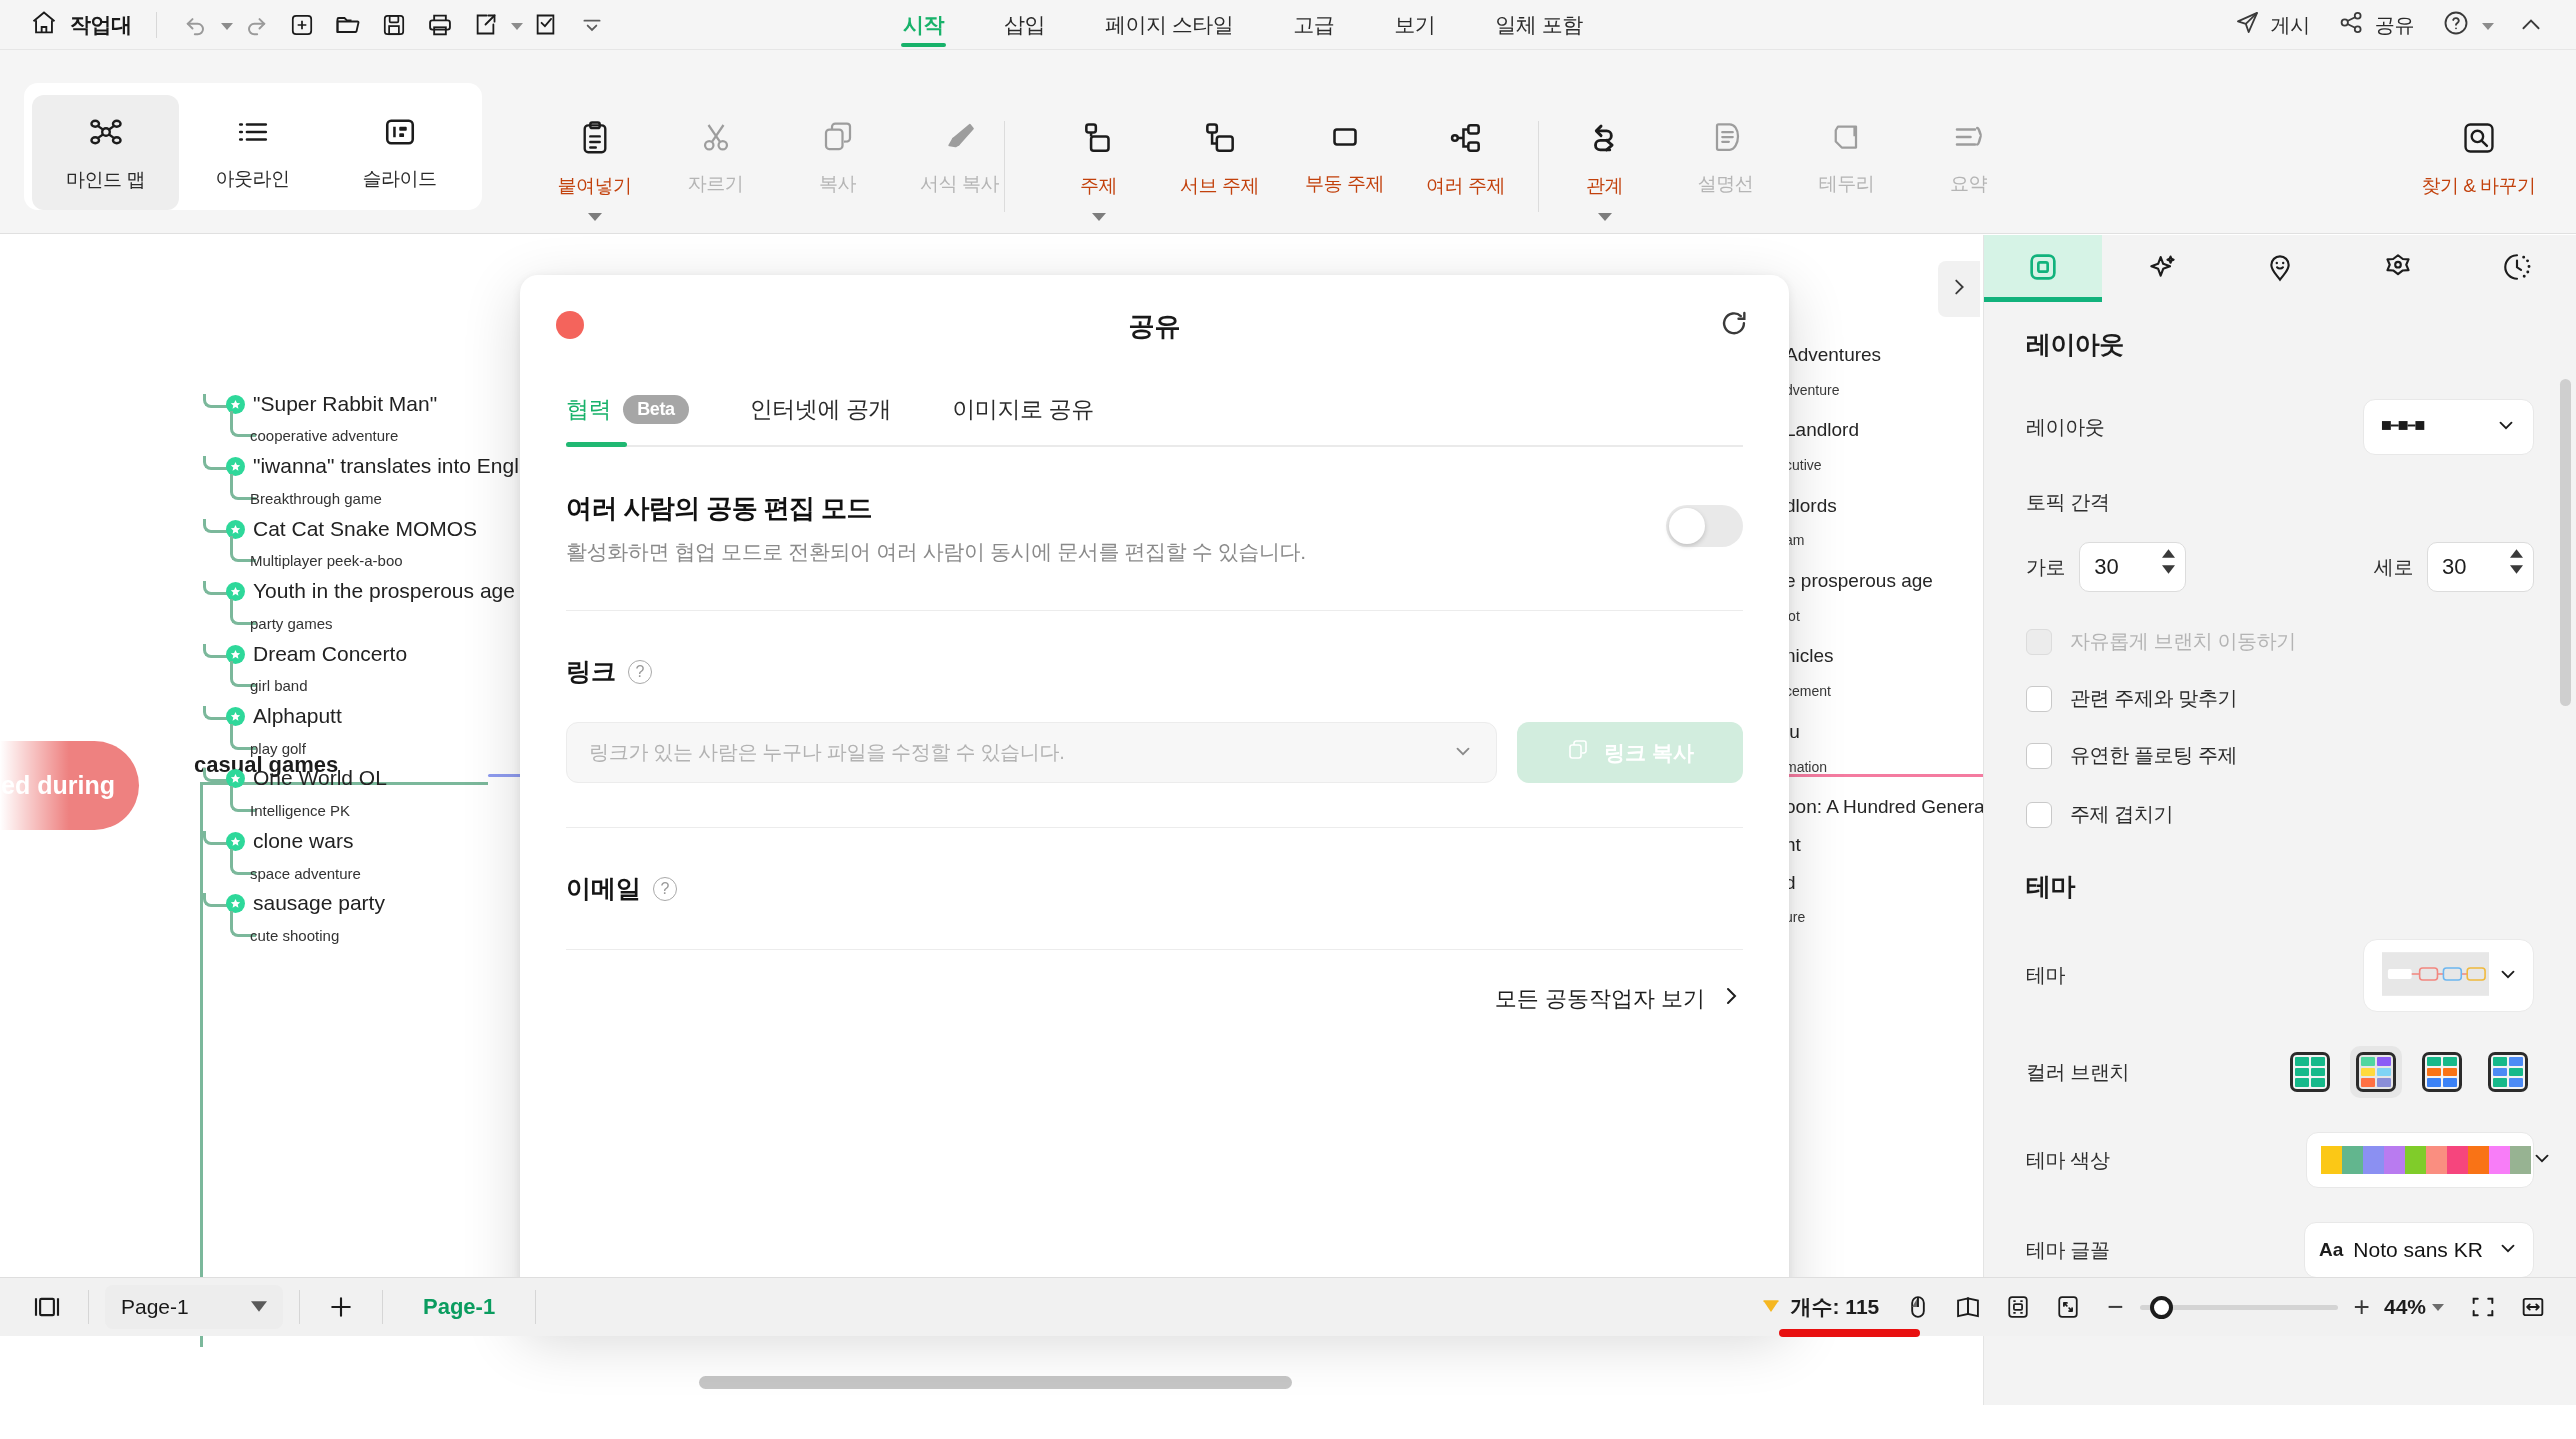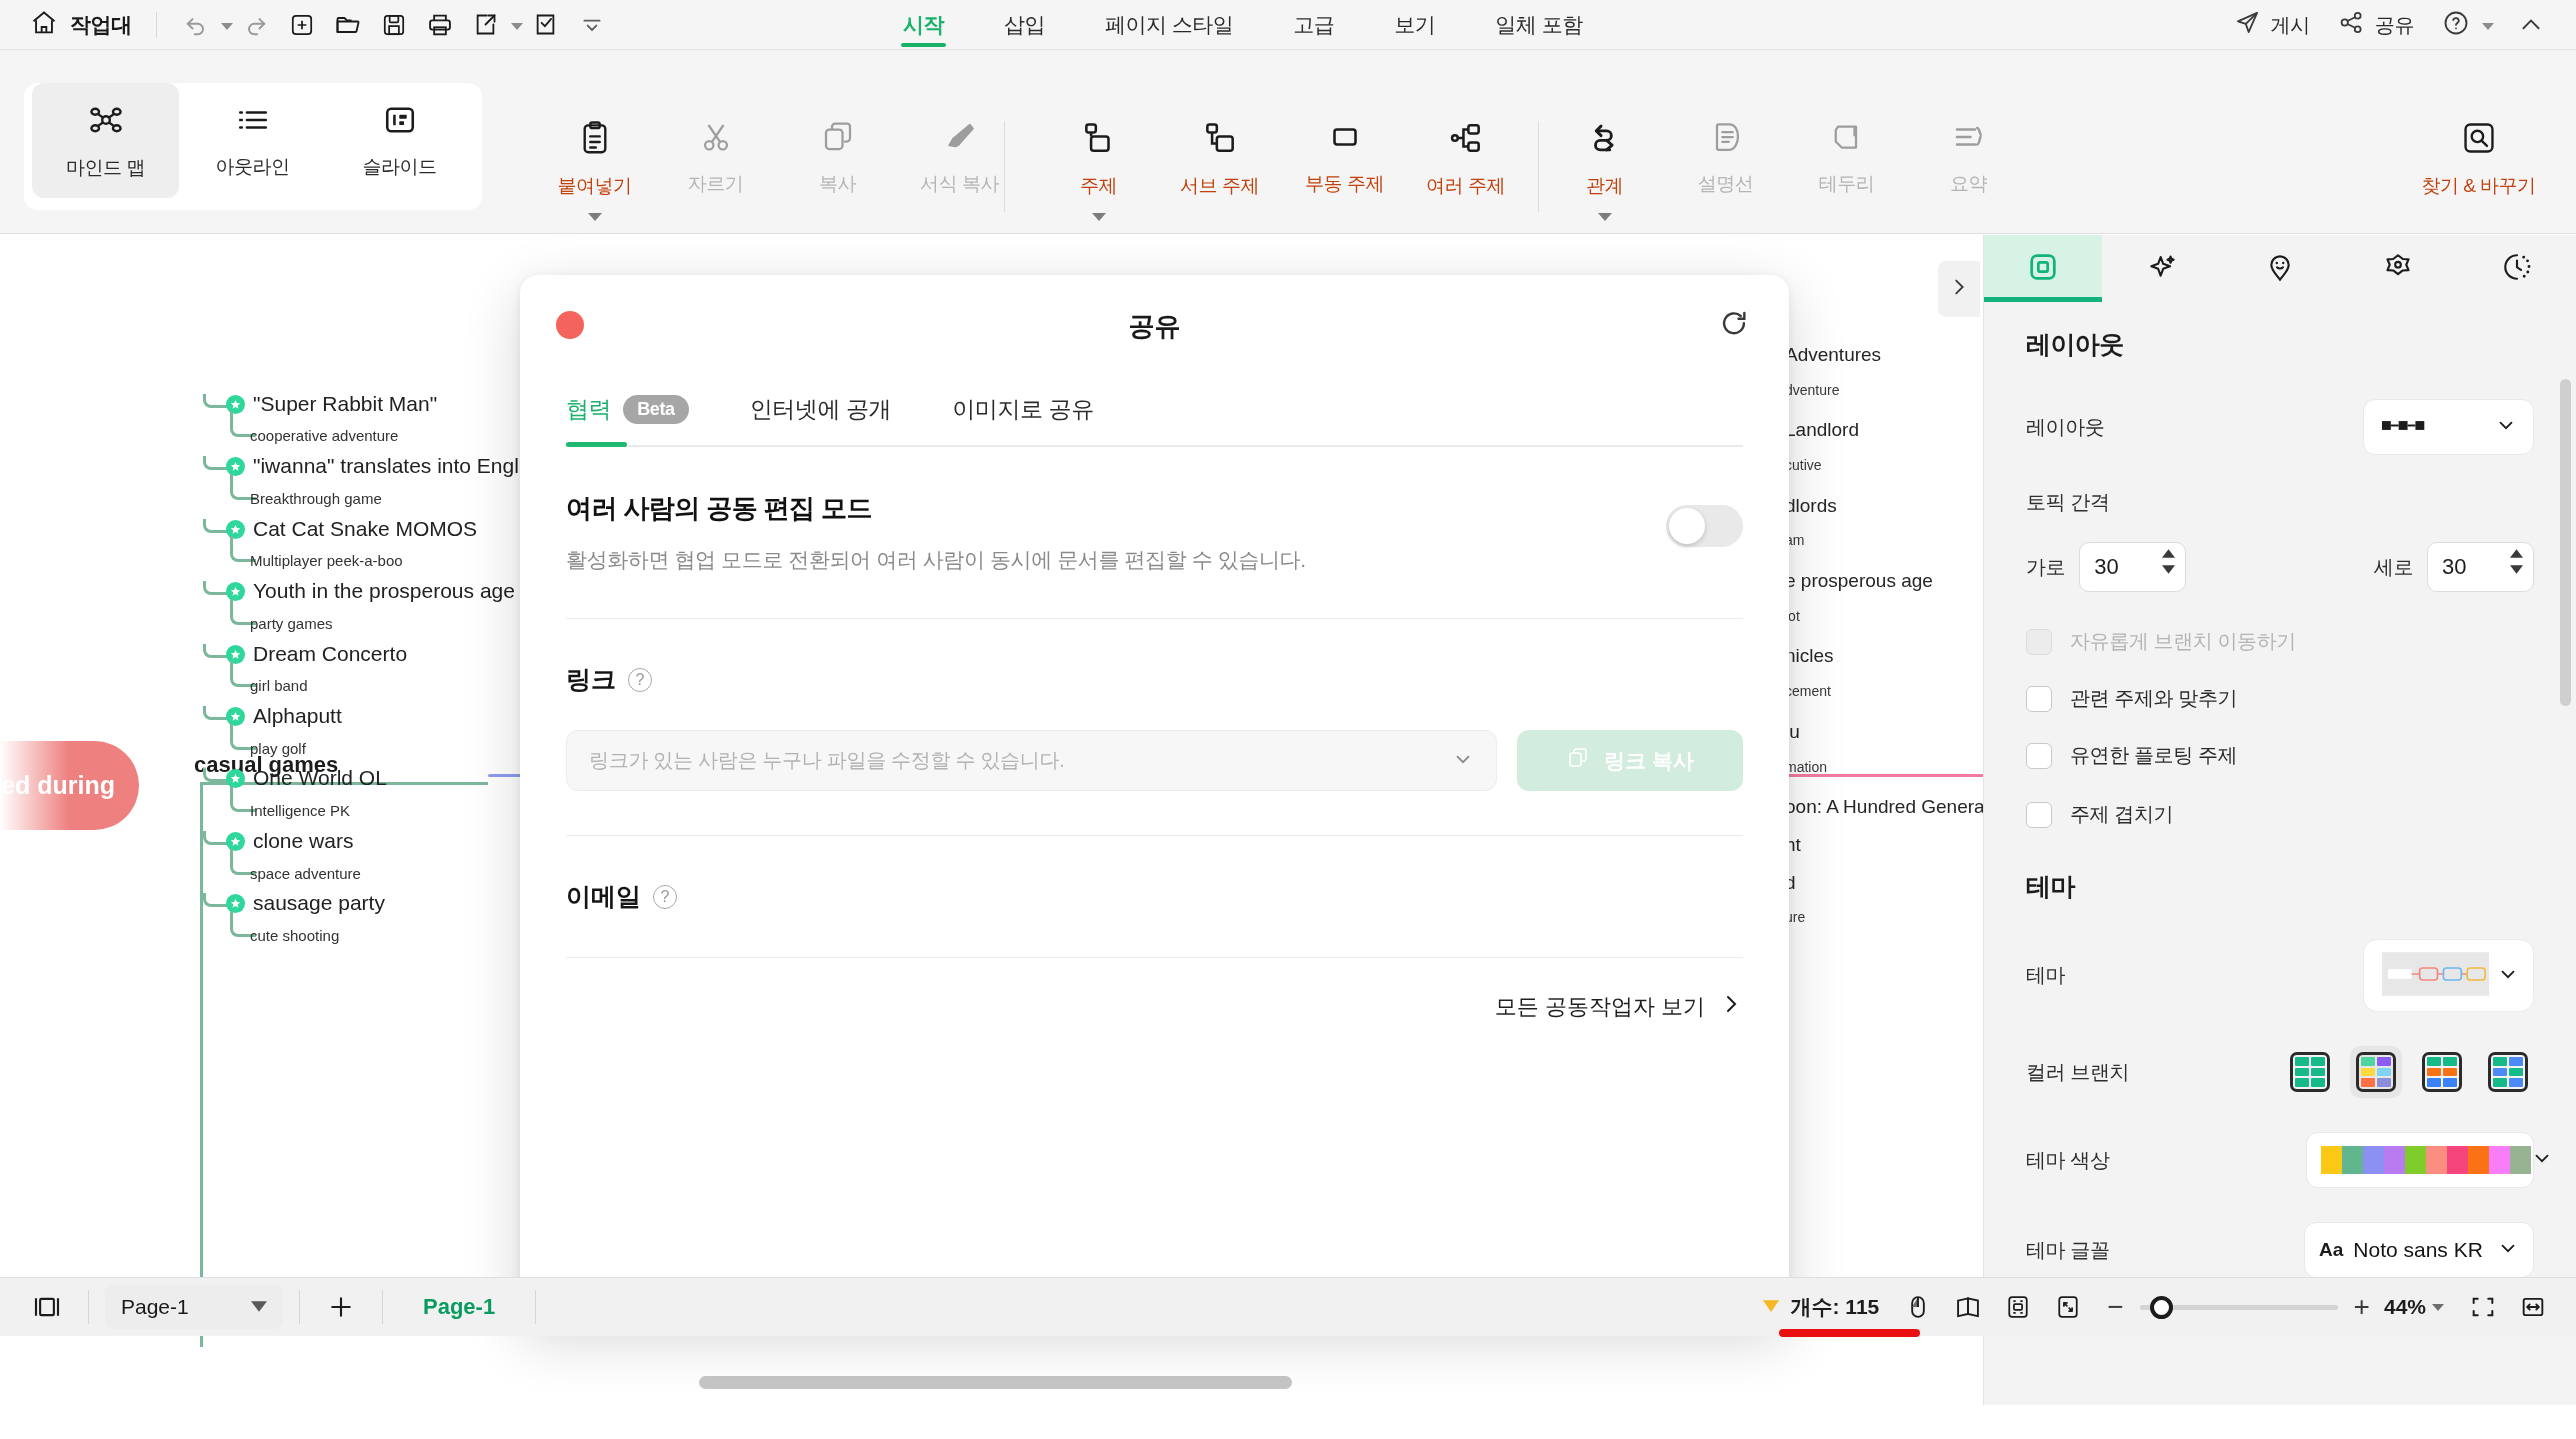--- a/index.html
+++ b/index.html
@@ -39,21 +39,21 @@
   .tb-rbtn { display: flex; align-items: center; gap: 10px; padding: 4px 14px; cursor: pointer; }
   .tb-rbtn span { font-size: 20px; color: #2a2a2a; letter-spacing: -0.4px;}
 
   
   .ribbon {
     position: absolute; left: 0; top: 50px; width: 2576px; height: 184px;
     background: #f5f5f5; border-bottom: 1px solid #e0e0e0;
   }
   .rib-card {
     position: absolute; left: 24px; top: 33px; width: 458px; height: 127px;
-    background: #ffffff; border-radius: 14px; display: flex; align-items: flex-start; padding-left: 8px;
+    background: #ffffff; border-radius: 14px; display: flex; align-items: flex-end; padding-left: 8px;
   }
   .rib-item {
     width: 147px; height: 115px; display: flex; flex-direction: column; align-items: center;
     justify-content: center; gap: 12px; cursor: pointer; border-radius: 12px;
   }
   .rib-item.sel { background: #eeeeee; }
   .rib-item .lbl { font-size: 19px; color: #2a2a2a; letter-spacing: -0.5px; }
 
   .rib-btn {
     position: absolute; top: 69px; width: 119px; display: flex; flex-direction: column;
@@ -168,21 +168,21 @@
   .m-tabs { position: relative; margin: 0 46px; height: 73px; border-bottom: 2px solid #eaeaea; display: flex; align-items: flex-start; }
   .m-tab { height: 71px; display: flex; align-items: center; gap: 12px; margin-right: 61px; cursor: pointer;
            font-size: 23px; color: #2b2b2b; position: relative; letter-spacing: -0.4px;}
   .m-tab.active { color: #18b26a; }
   .m-tab.active:after { content:""; position:absolute; left:0; width: 61px; bottom: -2px; height: 5px; background:#20b872; border-radius: 3px;}
   .beta { background: #a6a6a6; color: #fff; font-size: 18px; font-weight: 700; border-radius: 16px; padding: 4px 14px; }
 
   .m-body { padding: 0 46px; }
   .m-sec { padding: 44px 0; border-bottom: 1px solid #ececec; position: relative; }
   .m-h2 { font-size: 26px; font-weight: 700; color: #111; letter-spacing: -0.6px; }
-  .m-p { font-size: 21px; color: #8a8a8a; margin-top: 20px; letter-spacing: -0.4px;}
+  .m-p { font-size: 21px; color: #8a8a8a; margin-top: 12px; letter-spacing: -0.4px;}
   .toggle { position: absolute; right: 0; top: 58px; width: 77px; height: 42px; border-radius: 21px;
             background: #e9e9e9; cursor: pointer; }
   .toggle .knob { position: absolute; left: 3px; top: 3px; width: 36px; height: 36px; border-radius: 50%;
                   background: #fff; box-shadow: 0 2px 5px rgba(0,0,0,.18); }
   .m-lab { display: flex; align-items: center; gap: 12px; font-size: 25px; font-weight: 700; color: #151515; }
   .qmark { width: 24px; height: 24px; border-radius: 50%; border: 1.7px solid #a9a9a9; color: #9a9a9a;
            font-size: 16px; display: flex; align-items: center; justify-content: center; cursor: pointer; font-weight:400;}
   .m-field { display: flex; align-items: center; gap: 20px; margin-top: 34px; }
   .m-input {
     flex: 1; height: 61px; background: #f7f7f7; border: 1px solid #ececec; border-radius: 12px;

